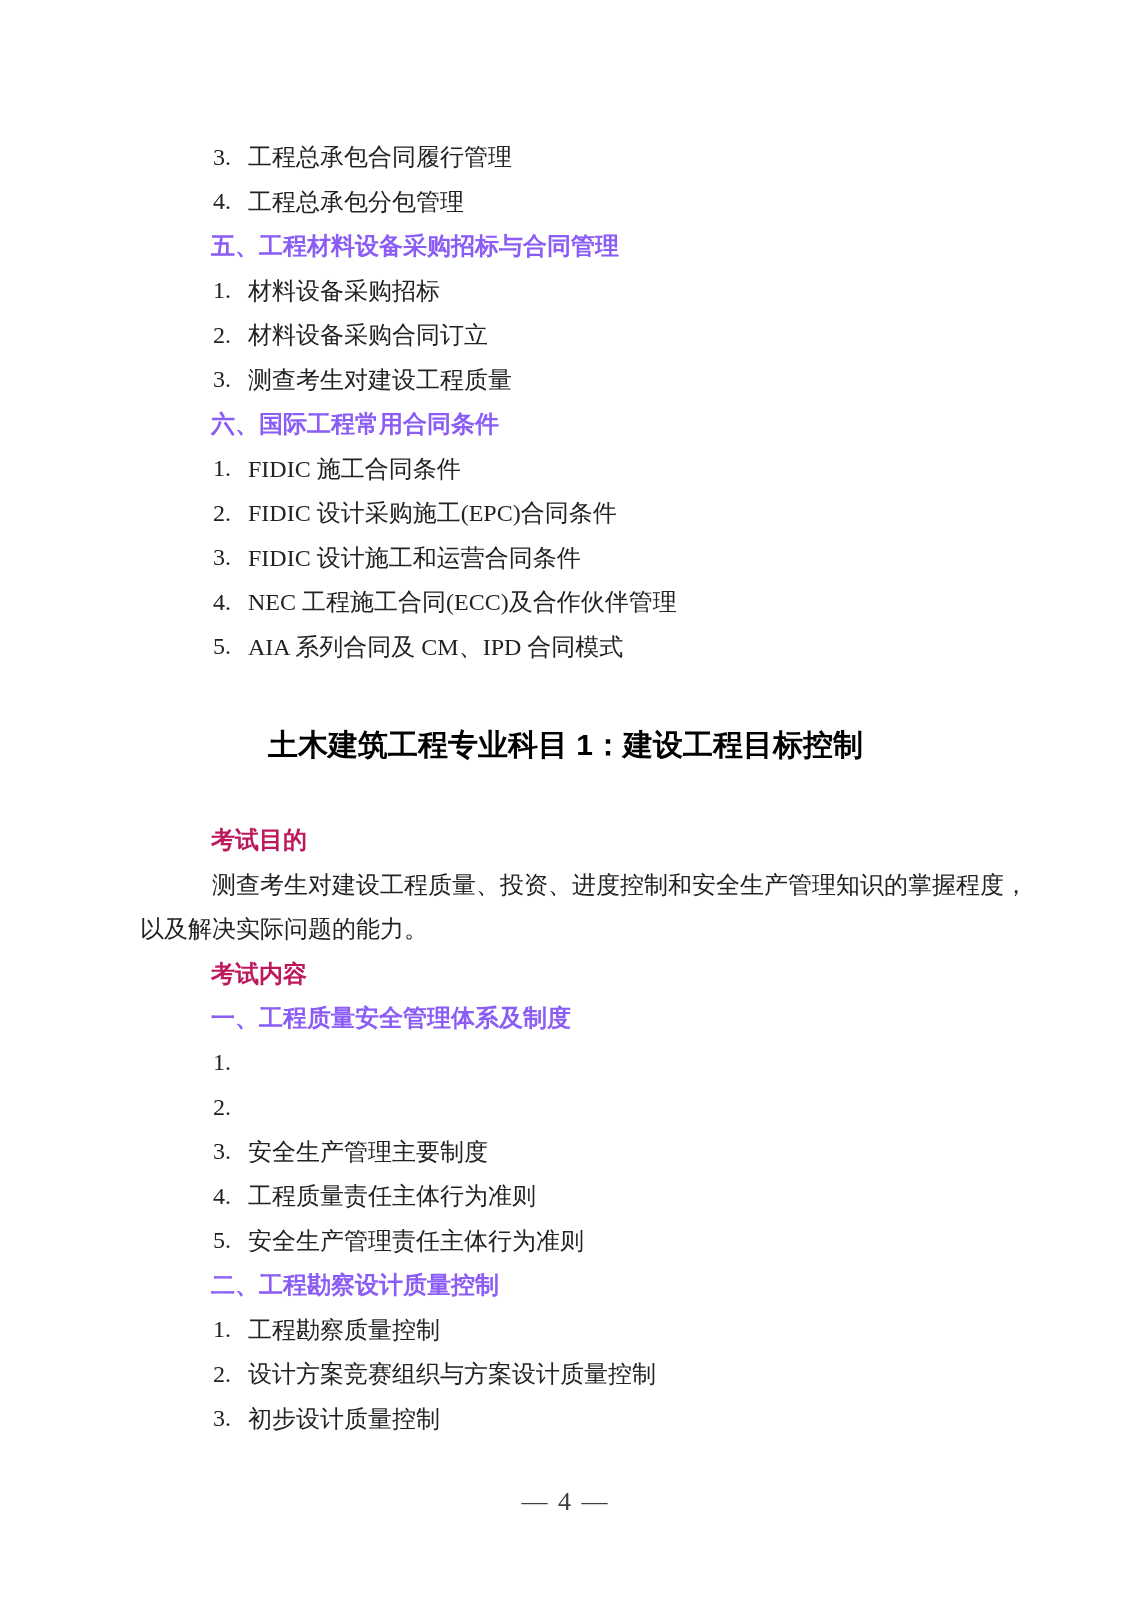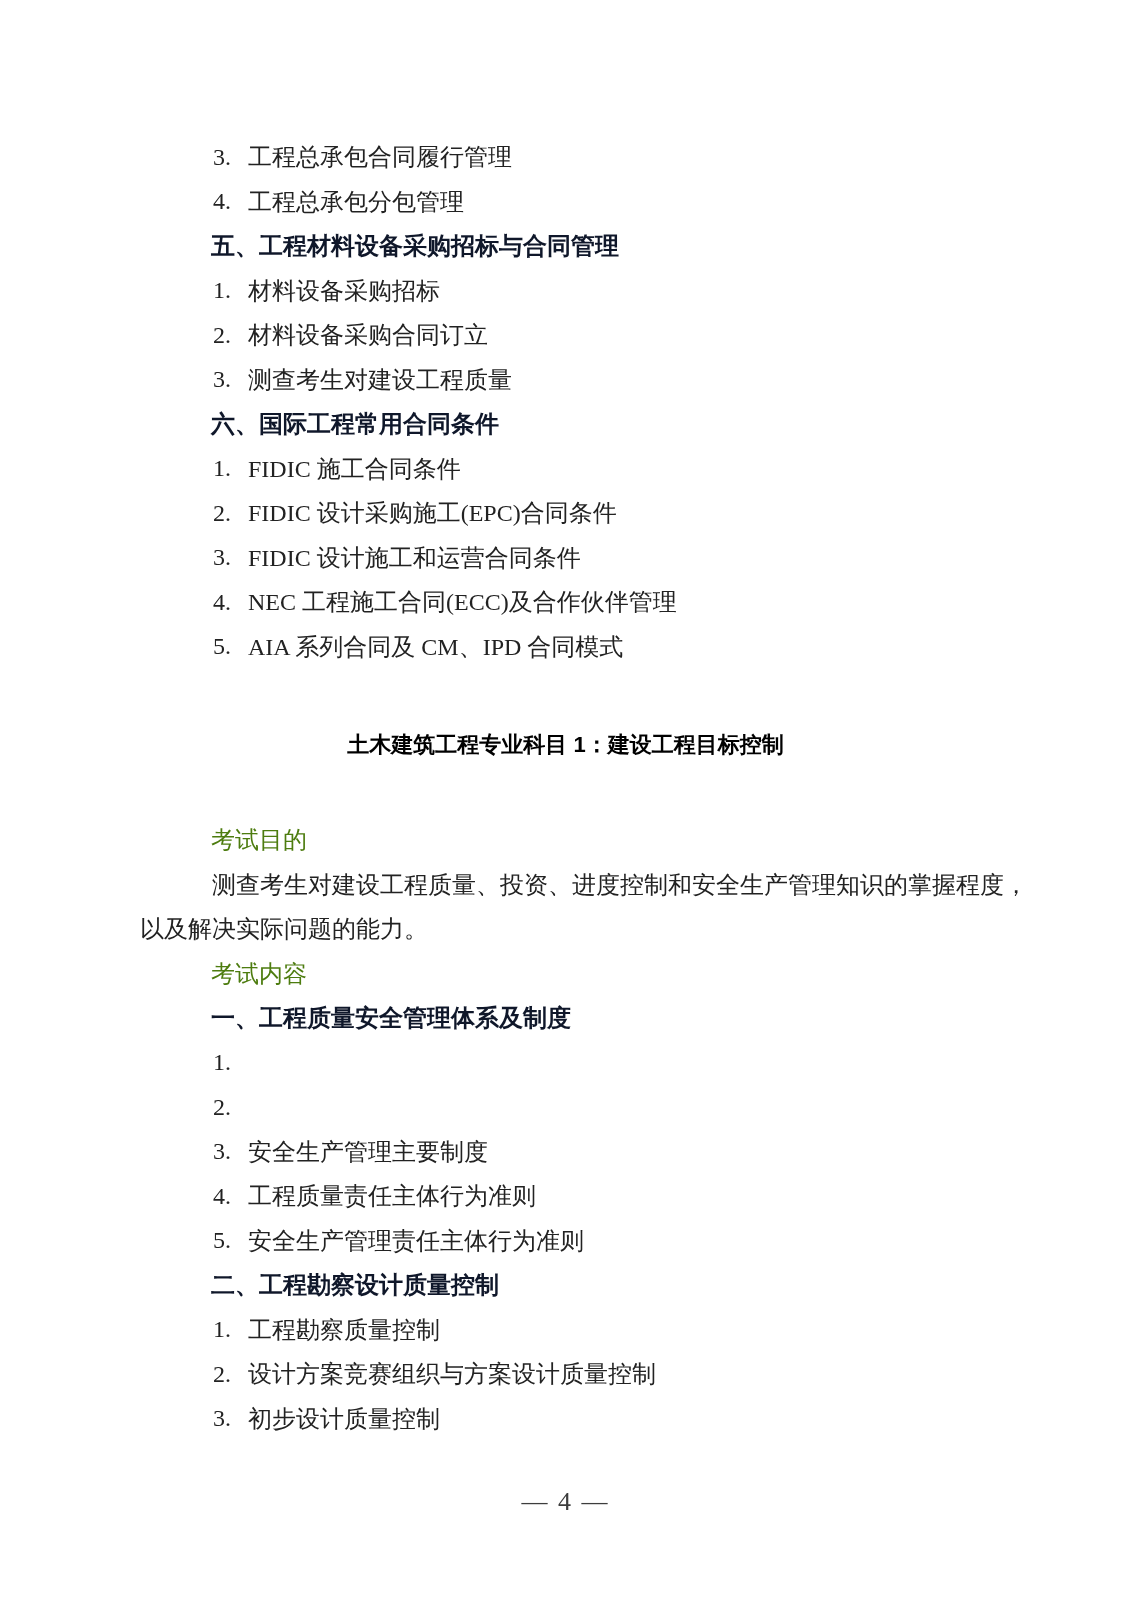--- a/index.html
+++ b/index.html
@@ -35,35 +35,35 @@
   }
   .item-marker {
     display: inline-block;
     min-width: 35px;
     font-family: "Liberation Serif", "DejaVu Serif", serif;
   }
   .sec-heading {
     padding-left: 71px;
     font-family: "Liberation Sans", "DejaVu Sans", sans-serif;
     font-weight: bold;
-    color: #0f172a;
+    color: #8b5cf6;
   }
   .block-heading {
     padding-left: 71px;
     font-family: "Liberation Sans", "DejaVu Sans", sans-serif;
-    font-weight: normal;
-    color: #4d7c0f;
+    font-weight: bold;
+    color: #be185d;
   }
   .subject-title {
     margin-top: 51px;
     height: 50px;
     display: flex;
     align-items: center;
     justify-content: center;
-    font-size: 22px;
+    font-size: 30px;
     font-weight: bold;
     font-family: "Liberation Sans", "DejaVu Sans", sans-serif;
     color: #000000;
     white-space: nowrap;
     
     margin-left: -140px;
     width: 1131px;
   }
   .second-block {
     margin-top: 48px;

